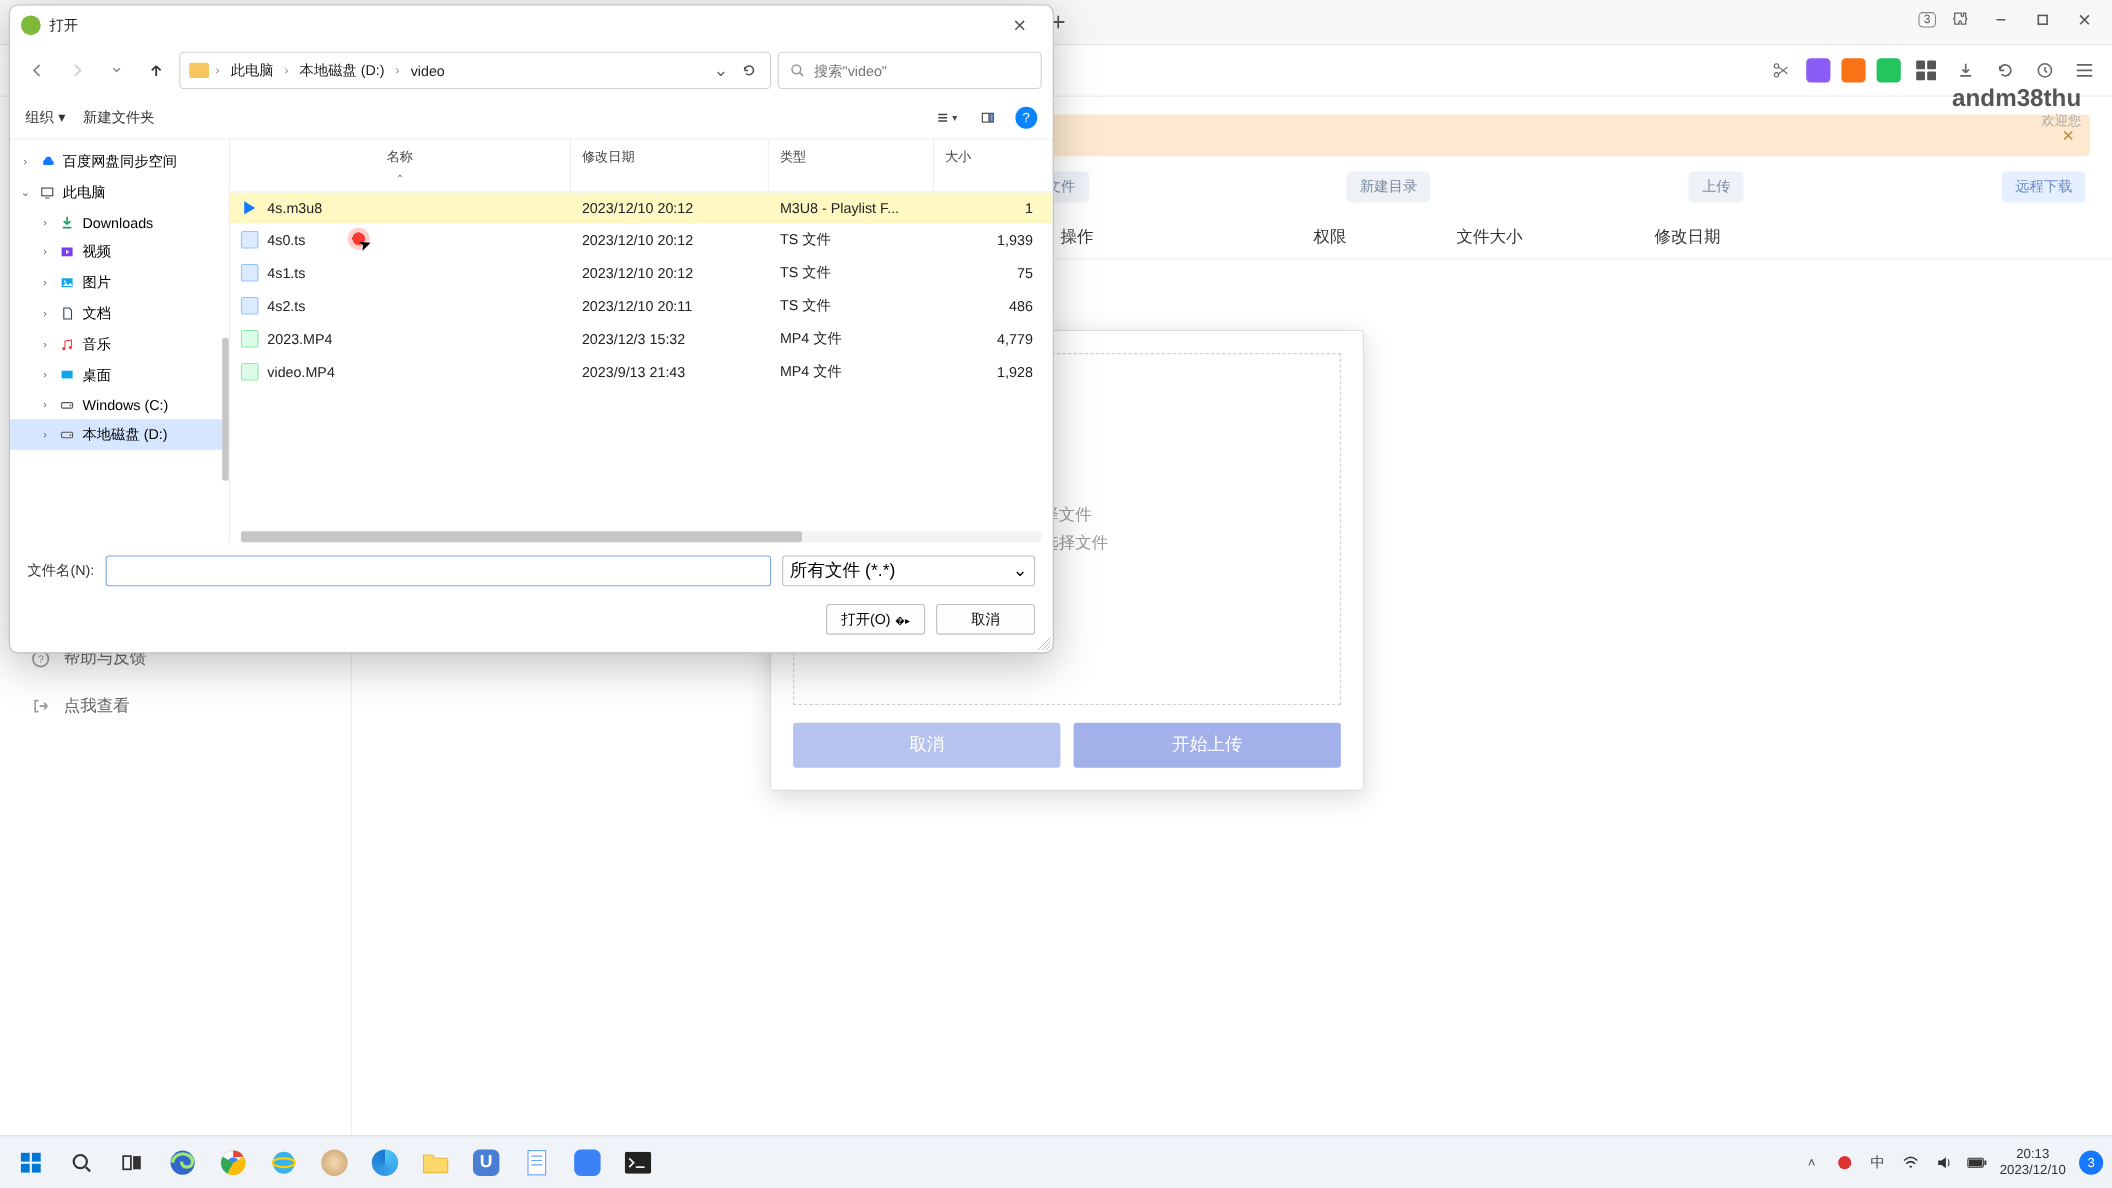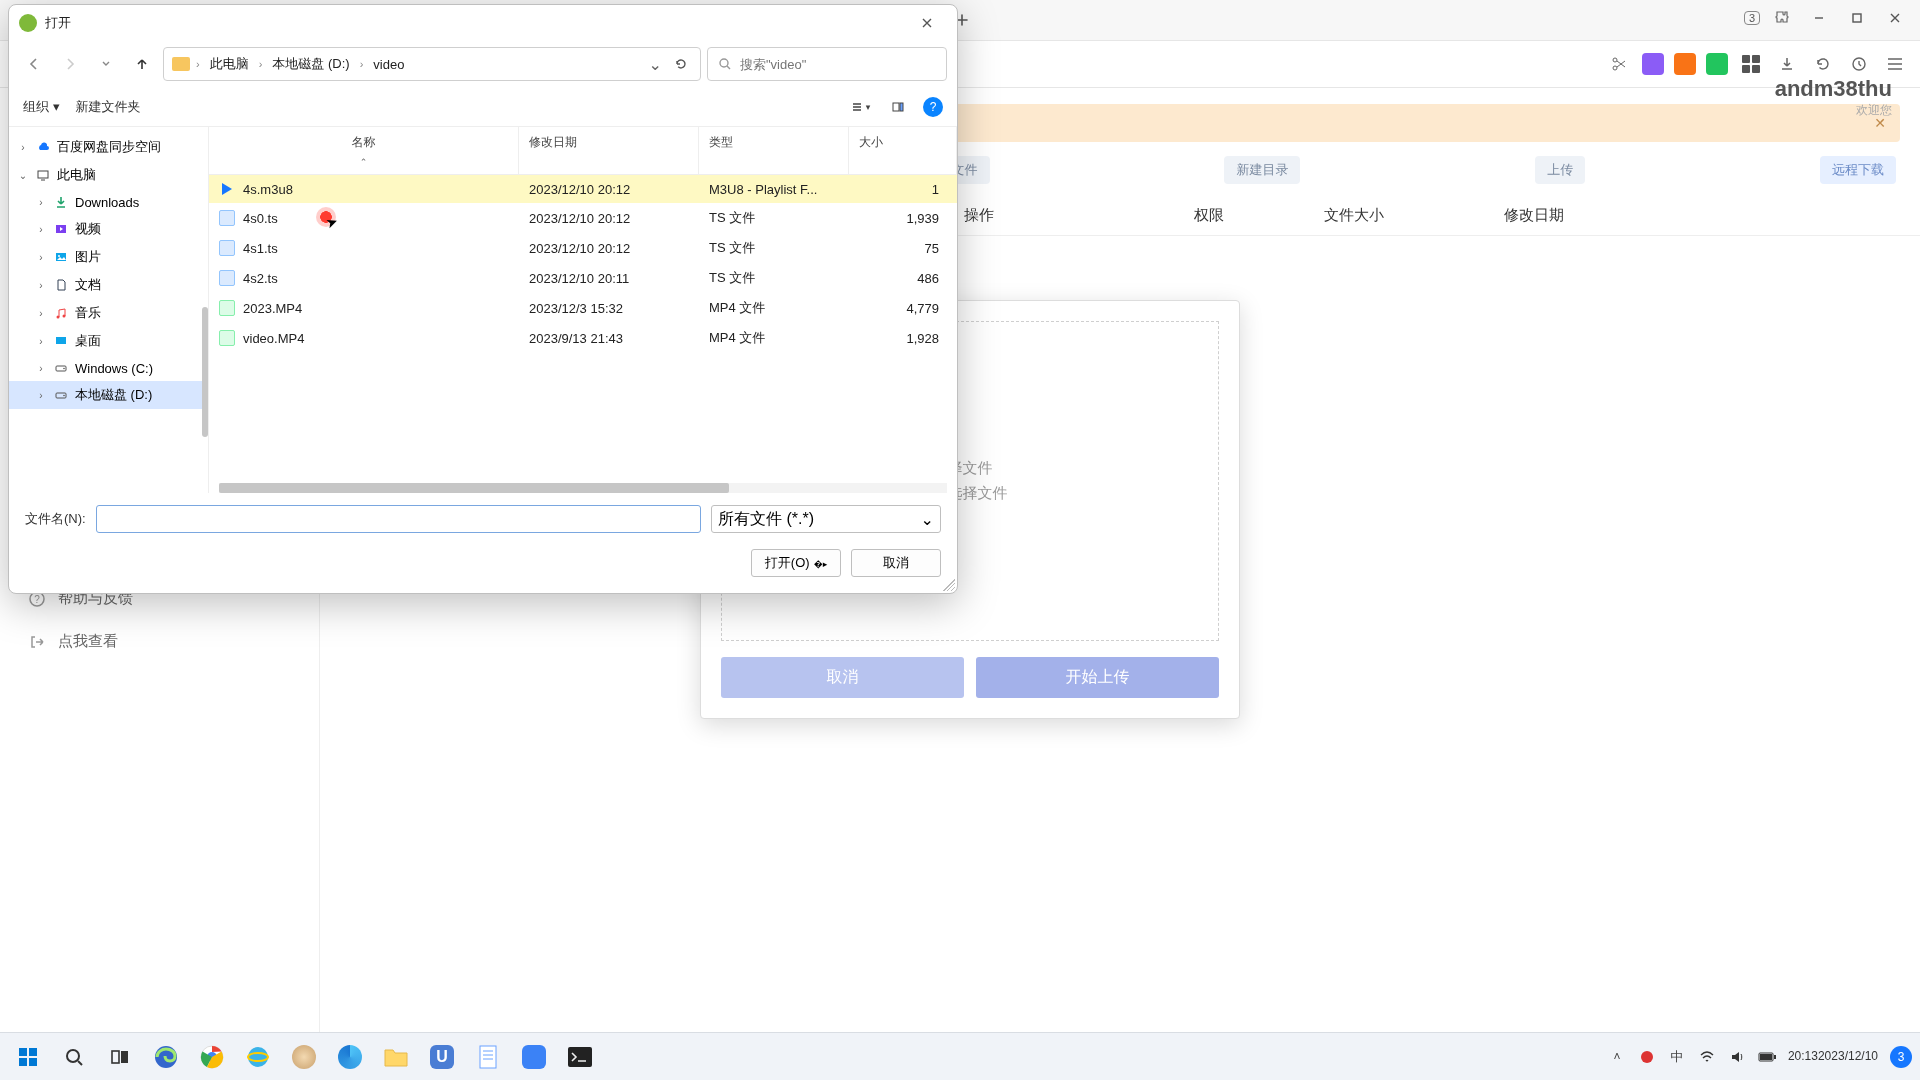--- a/index.html
+++ b/index.html
@@ -127,21 +127,21 @@
   linear-gradient(135deg,transparent 0 50%,#bbb 50% 55%,transparent 55% 65%,#bbb 65% 70%,transparent 70% 80%,#bbb 80% 85%,transparent 85%);}
 
 .cursor-marker{position:absolute;left:316px;top:207px;width:20px;height:20px;border-radius:50%;background:radial-gradient(circle,#ff3b30 0 40%,rgba(255,59,48,.25) 41% 100%);pointer-events:none;}
 .cursor-arrow{position:absolute;left:326px;top:214px;font-size:14px;color:#000;pointer-events:none;transform:rotate(-20deg);}
 
 
 .taskbar{position:absolute;left:0;right:0;bottom:0;height:48px;background:#f0f3f8;border-top:1px solid #d9dde3;display:flex;align-items:center;padding:0 8px;gap:6px;}
 .tb-app{width:40px;height:40px;border-radius:6px;display:flex;align-items:center;justify-content:center;cursor:pointer;}
 .tb-tray{margin-left:auto;display:flex;align-items:center;gap:12px;color:#333;font-size:12px;}
 .tray-ico{width:18px;height:18px;display:flex;align-items:center;justify-content:center;color:#444;}
-.clock{display:flex;flex-direction:row;align-items:center;line-height:1.15;}
+.clock{display:flex;flex-direction:column;align-items:center;line-height:1.15;}
 .notif{width:22px;height:22px;border-radius:50%;background:#1677ff;color:#fff;display:flex;align-items:center;justify-content:center;font-size:12px;}
 
 svg{display:block;}
 </style>
 </head>
 <body style="transform: scale(1);">
 
 <div class="browser">
   <div class="browser-tabs">
     <div class="newtab">

